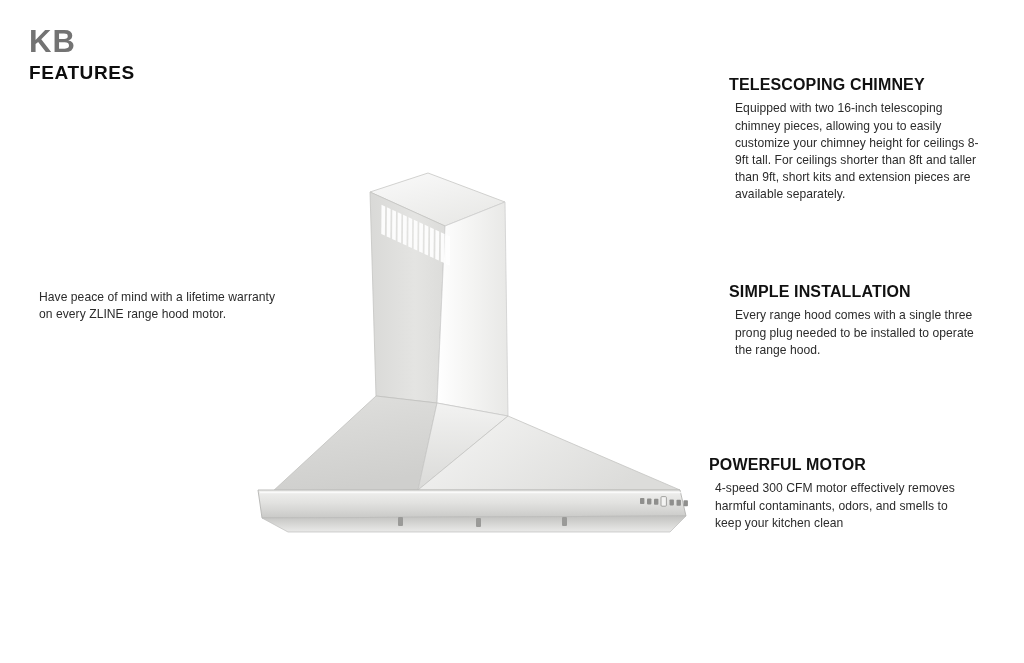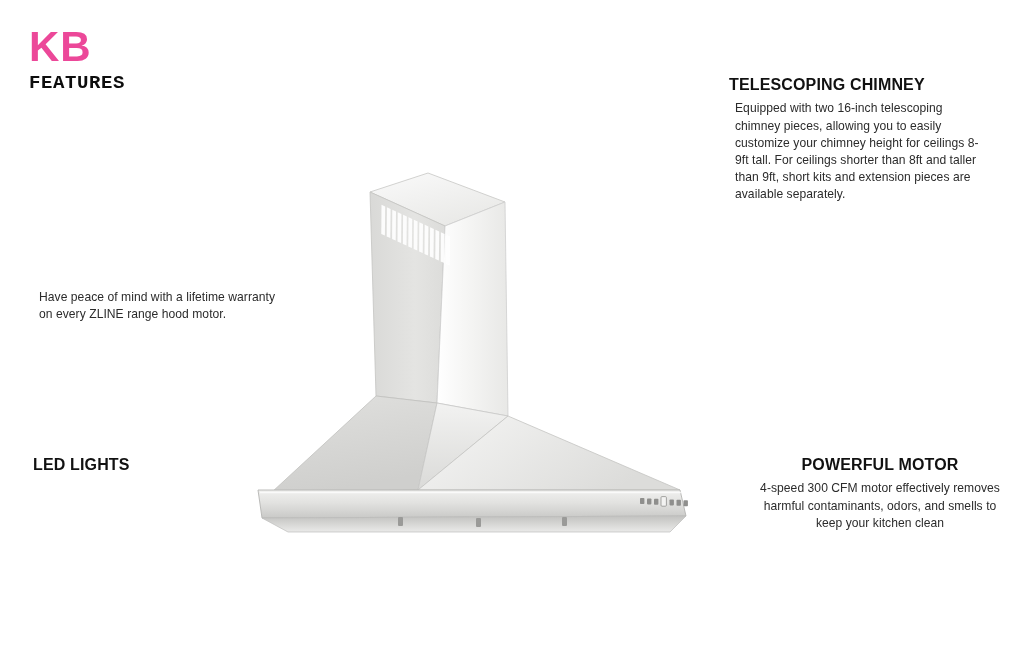--- a/index.html
+++ b/index.html
@@ -20,35 +20,34 @@
   }
 
   
   .title-block {
     position: absolute;
     left: 29px;
     top: 26px;
     width: 300px;
   }
   .title-main {
-    font-size: 42px;
+    font-size: 31px;
     font-weight: bold;
     letter-spacing: 1px;
-    color: #ec4899;
+    color: #737373;
     line-height: 1.0;
     margin: 0;
   }
   .title-sub {
     font-size: 19px;
     font-weight: bold;
     letter-spacing: 0.6px;
     color: #0d0d0d;
     line-height: 1.0;
     margin: 6px 0 0 0;
-    font-family: Liberation Mono, monospace;
   }
 
   
   .feature {
     position: absolute;
     width: 250px;
   }
   .feature.right { width: 252px; }
   .feature-heading {
     font-size: 16px;
@@ -64,21 +63,21 @@
     color: #2b2b2b;
     line-height: 1.42;
     margin: 6px;
     letter-spacing: 0.05px;
   }
 
   #feat-telescoping { left: 729px; top: 76px; width: 256px; }
   #feat-warranty    { left: 33px;  top: 283px; }
   #feat-simple      { left: 729px; top: 283px; }
   #feat-led         { left: 33px;  top: 456px; }
-  #feat-motor       { left: 754px; top: 456px; text-align: center; }
+  #feat-motor       { left: 709px; top: 456px; }
 
   
   #product {
     position: absolute;
     left: 240px;
     top: 160px;
     width: 480px;
     height: 380px;
   }
   #product svg { display: block; }
@@ -192,23 +191,26 @@
 
   <div class="feature right" id="feat-telescoping">
     <h2 class="feature-heading">TELESCOPING CHIMNEY</h2>
     <p class="feature-body">Equipped with two 16-inch telescoping chimney pieces, allowing you to easily customize your chimney height for ceilings 8-9ft tall. For ceilings shorter than 8ft and taller than 9ft, short kits and extension pieces are available separately.</p>
   </div>
 
   <div class="feature" id="feat-warranty">
     <p class="feature-body">Have peace of mind with a lifetime warranty on every ZLINE range hood motor.</p>
   </div>
 
+  <div class="feature right" id="feat-simple">
+    <h2 class="feature-heading">SIMPLE INSTALLATION</h2>
+    <p class="feature-body">Every range hood comes with a single three prong plug needed to be installed to operate the range hood.</p>
+  </div>
 
   <div class="feature" id="feat-led">
-    <h2 class="feature-heading">LED LIGHTS</h2>
   </div>
 
   <div class="feature right" id="feat-motor">
     <h2 class="feature-heading">POWERFUL MOTOR</h2>
     <p class="feature-body">4-speed 300 CFM motor effectively removes harmful contaminants, odors, and smells to keep your kitchen clean</p>
   </div>
 
 </div>
 
 </body></html>

